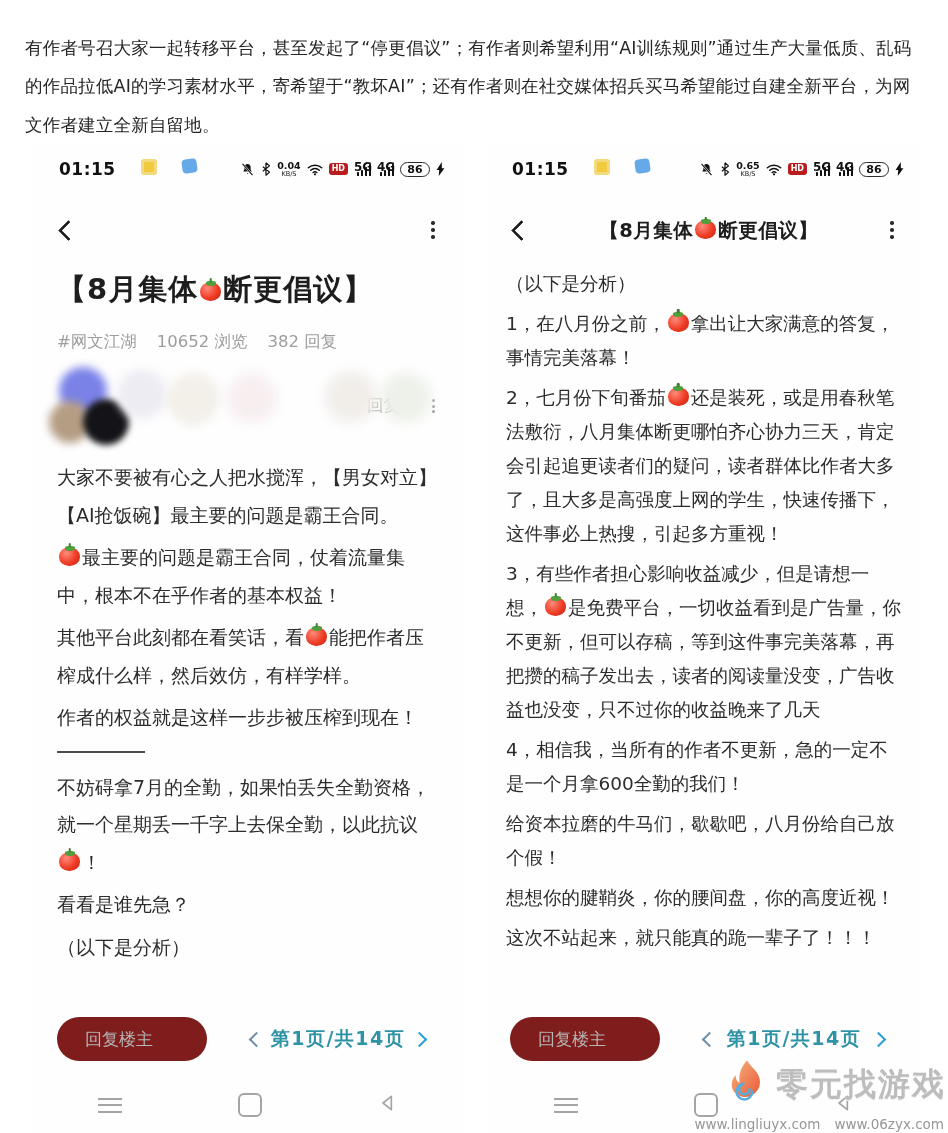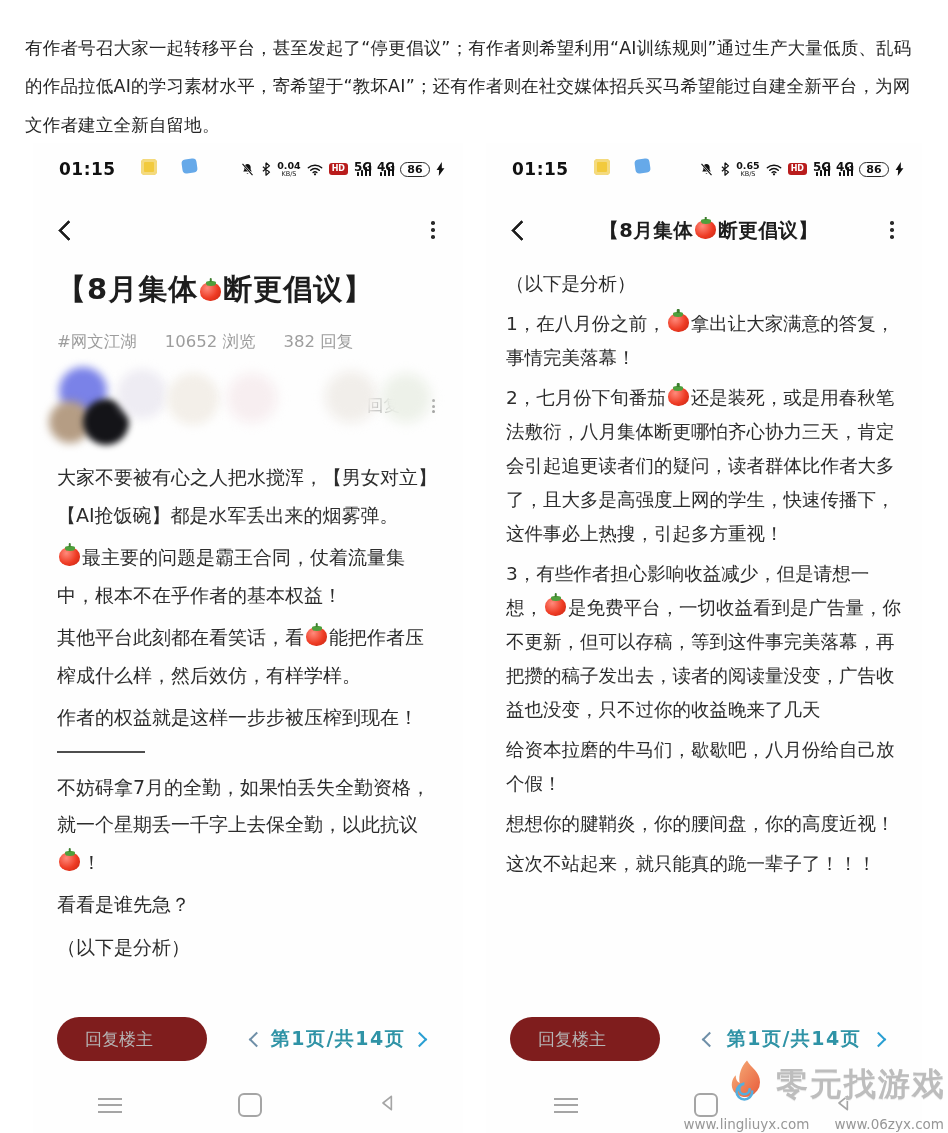--- a/index.html
+++ b/index.html
@@ -42,21 +42,21 @@
   
   .app-header{display:flex;justify-content:space-between;align-items:center;padding:0 26px 0 28px;margin-top:38px;height:26px;}
   .chev{width:12px;height:12px;border-left:3px solid #1c1c1c;border-bottom:3px solid #1c1c1c;transform:rotate(45deg);border-radius:1px;}
   .vdots{display:flex;flex-direction:column;gap:3.5px;padding:2px;}
   .vdots i{width:3.6px;height:3.6px;border-radius:50%;background:#2a2a2a;}
   .vdots.small{gap:2.6px;}
   .vdots.small i{width:3px;height:3px;background:#9a9a9a;}
   .hdr-title{flex:1;text-align:center;font-size:19.5px;font-weight:600;color:#1d1d1d;letter-spacing:.5px;margin:0 8px;white-space:nowrap;overflow:hidden;}
   
   .post-title{margin:26px 24px 0;font-size:29px;font-weight:600;color:#1d1d1d;letter-spacing:1px;line-height:40px;}
-  .meta{display:flex;gap:28px;margin:22px 24px 0;font-size:16.5px;color:#9d9d9d;}
+  .meta{display:flex;gap:20px;margin:22px 24px 0;font-size:16.5px;color:#9d9d9d;}
   .avatar-strip{position:relative;margin:14px 24px 0;height:74px;}
   .avatar{position:absolute;border-radius:50%;}
   .strip-right{position:absolute;right:2px;top:28px;display:flex;align-items:center;gap:30px;color:#a9a9a9;font-size:16.5px;}
   
   .body-l{margin:18px 24px 0;}
   .body-l p{margin:0 0 5px;font-size:19px;line-height:37.5px;color:#2c2c2c;}
   .divider{width:88px;border:none;border-top:2.2px solid #4e4e4e;margin:14px 0 16px;}
   .body-r{margin:24px 20px 0;}
   .body-r p{margin:0 0 6px;font-size:18.5px;line-height:34px;color:#2c2c2c;}
   
@@ -76,21 +76,21 @@
   .pn-text{font-size:19px;font-weight:600;color:#2f93a6;letter-spacing:1.5px;}
   
   .android-nav{position:absolute;left:0;right:0;bottom:16px;display:flex;justify-content:center;gap:116px;align-items:center;opacity:.8;}
   .an-menu{display:flex;flex-direction:column;gap:4.5px;width:24px;}
   .an-menu i{border-top:2px solid #8f8f8f;}
   .an-home{width:20px;height:20px;border:2px solid #8f8f8f;border-radius:6px;}
   
   .watermark{position:absolute;right:2px;bottom:1px;width:254px;display:flex;flex-direction:column;align-items:flex-end;}
   .wm-top{display:flex;align-items:center;gap:3px;}
   .wm-brand{font-size:32px;font-weight:800;color:#bdbdbd;letter-spacing:2px;text-shadow:0 1px 0 #efefef;white-space:nowrap;}
-  .wm-urls{display:flex;gap:25px;font-size:13.5px;color:#979797;margin-top:3px;padding-right:2px;}
+  .wm-urls{display:flex;gap:14px;font-size:13.5px;color:#979797;margin-top:3px;padding-right:2px;}
 </style>
 </head>
 <body>
 
 <p class="intro">有作者号召大家一起转移平台，甚至发起了“停更倡议”；有作者则希望利用“AI训练规则”通过生产大量低质、乱码的作品拉低AI的学习素材水平，寄希望于“教坏AI”；还有作者则在社交媒体招兵买马希望能过自建全新平台，为网文作者建立全新自留地。</p>
 
 <div class="phone left">
   <div class="status-bar">
     <div class="sb-left">
       <span class="time">01:15</span>
@@ -184,21 +184,21 @@
       <span class="avatar" style="background: rgb(238, 236, 243); filter: blur(5px); left: 60px; top: 2px; width: 50px; height: 50px;"></span>
       <span class="avatar" style="background: rgb(243, 239, 233); filter: blur(5px); left: 110px; top: 6px; width: 52px; height: 52px;"></span>
       <span class="avatar" style="background: rgb(247, 238, 240); filter: blur(6px); left: 170px; top: 6px; width: 50px; height: 50px;"></span>
       <span class="avatar" style="background: rgb(241, 238, 234); filter: blur(6px); left: 268px; top: 4px; width: 52px; height: 52px;"></span>
       <span class="avatar" style="background: rgb(237, 241, 233); filter: blur(6px); left: 324px; top: 6px; width: 50px; height: 50px;"></span>
     </div>
 
   <div class="body-l">
     <div>
 
-    <p>大家不要被有心之人把水搅浑，【男女对立】【AI抢饭碗】都是水军丢出来的烟雾弹。</p>
+    <p>大家不要被有心之人把水搅浑，【男女对立】【AI抢饭碗】最主要的问题是霸王合同。</p>
         <p><span class="tomato"></span>最主要的问题是霸王合同，仗着流量集中，根本不在乎作者的基本权益！</p>
         <p>其他平台此刻都在看笑话，看<span class="tomato"></span>能把作者压榨成什么样，然后效仿，有样学样。</p>
         <p>作者的权益就是这样一步步被压榨到现在！</p>
       </div>
     <hr class="divider">
     <div>
 
         <p>不妨碍拿7月的全勤，如果怕丢失全勤资格，就一个星期丢一千字上去保全勤，以此抗议<span class="tomato"></span>！</p>
         <p>看看是谁先急？</p>
         <p>（以下是分析）</p>
@@ -297,20 +297,21 @@
         <i></i>
       </span>
   </div>
 
   <div class="body-r">
 
   <p>（以下是分析）</p>
       <p>1，在八月份之前，<span class="tomato"></span>拿出让大家满意的答复，事情完美落幕！</p>
       <p>2，七月份下旬番茄<span class="tomato"></span>还是装死，或是用春秋笔法敷衍，八月集体断更哪怕齐心协力三天，肯定会引起追更读者们的疑问，读者群体比作者大多了，且大多是高强度上网的学生，快速传播下，这件事必上热搜，引起多方重视！</p>
       <p>3，有些作者担心影响收益减少，但是请想一想，<span class="tomato"></span>是免费平台，一切收益看到是广告量，你不更新，但可以存稿，等到这件事完美落幕，再把攒的稿子发出去，读者的阅读量没变，广告收益也没变，只不过你的收益晚来了几天</p>
+      <p>4，相信我，当所有的作者不更新，急的一定不是一个月拿600全勤的我们！</p>
       <p>给资本拉磨的牛马们，歇歇吧，八月份给自己放个假！</p>
       <p>想想你的腱鞘炎，你的腰间盘，你的高度近视！</p>
       <p>这次不站起来，就只能真的跪一辈子了！！！</p>
     </div>
 
   <div class="phone-footer">
     <div class="reply-pill">回复楼主</div>
     <div class="pagenav">
       <span class="pn-chev"></span>
       <span class="pn-text">第1页/共14页</span>

